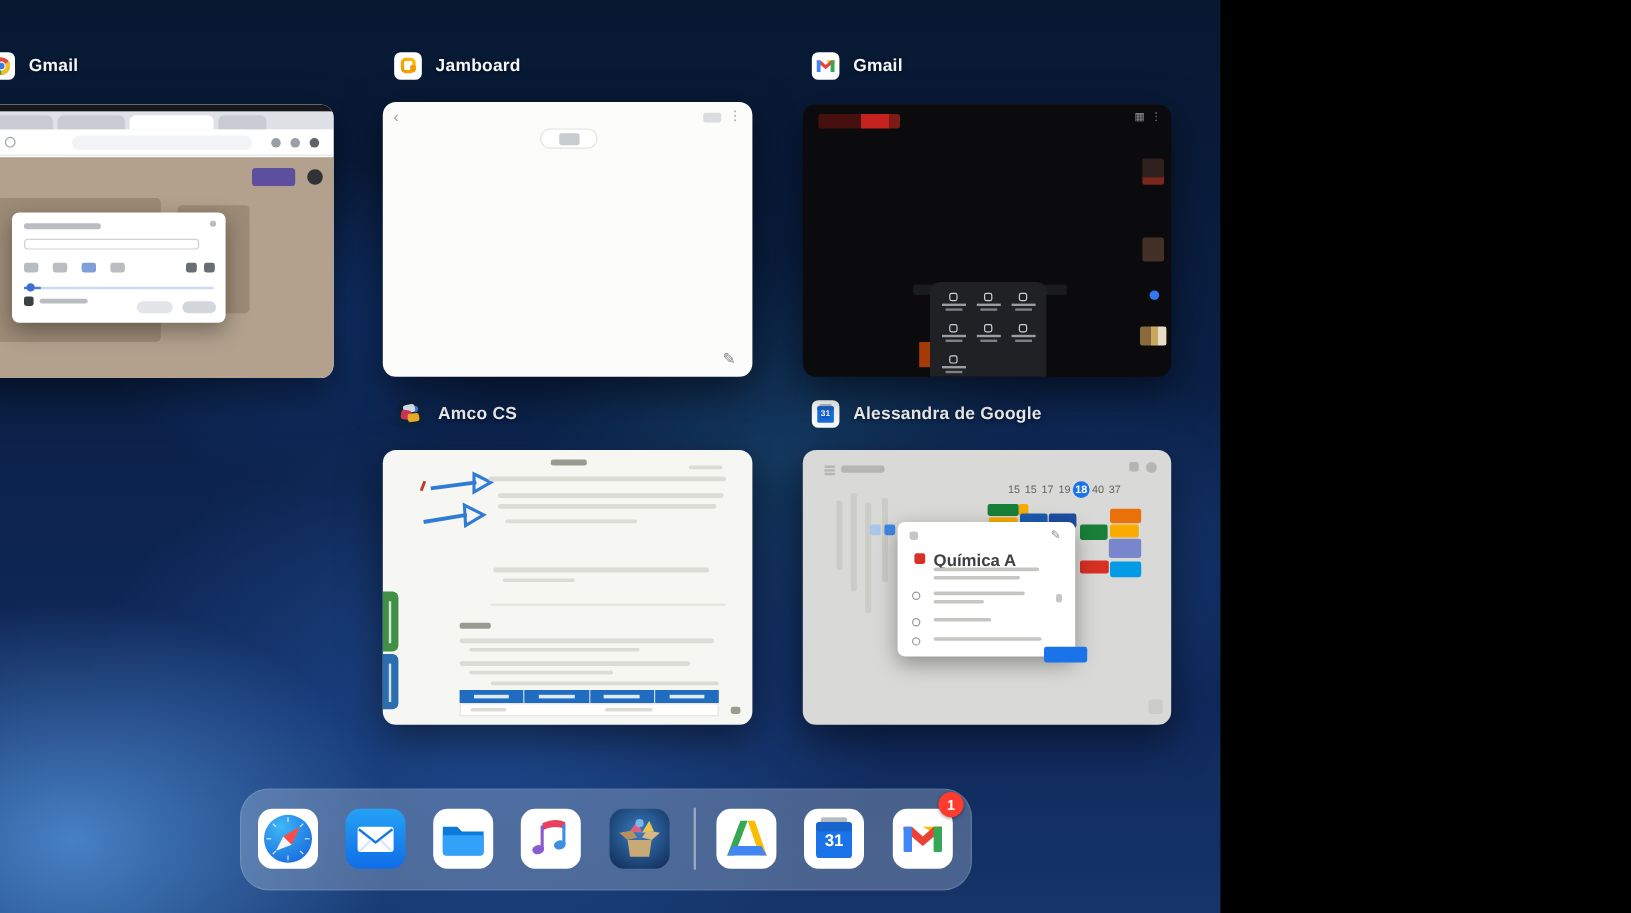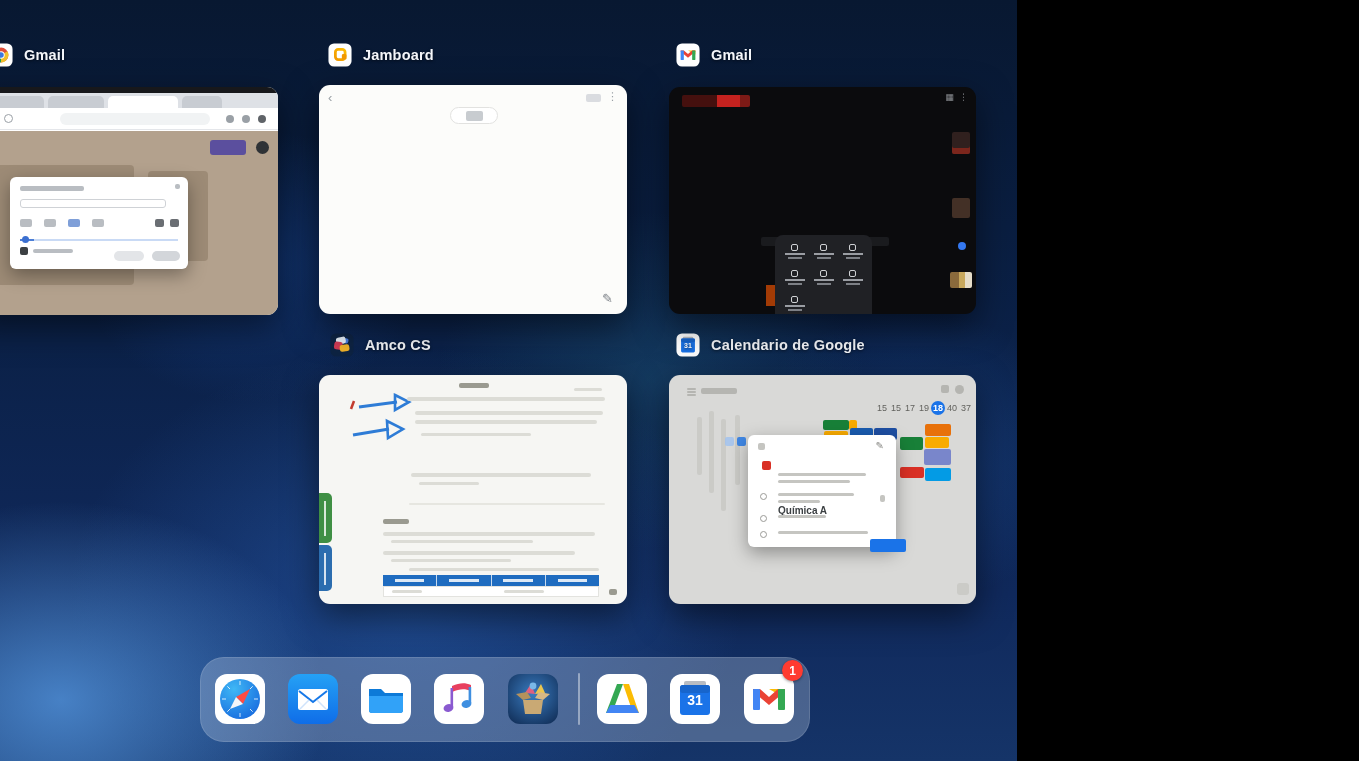--- a/index.html
+++ b/index.html
@@ -85,29 +85,29 @@
   .am-table-r { position:absolute; left:64px; top:211px; width:216px; height:11px; background:#fff; border:1px solid #e3e3df; }
   .am-tab { position:absolute; left:0; width:13px; border-radius:0 5px 5px 0; }
   .am-tab.green { top:118px; height:50px; background:#3f8f44; }
   .am-tab.blue  { top:170px; height:46px; background:#2b6daf; }
   .am-tab span { position:absolute; left:5px; top:8px; width:2px; height:70%; background:rgba(255,255,255,.8); }
 
   
   .gc { background:#d9d9d7; }
   .gc-bar { position:absolute; background:#b5b5b1; border-radius:2px; }
   .gc-smudge { position:absolute; background:#c7c7c3; opacity:.8; border-radius:2px; }
-  .cal-dates { position:absolute; left:132px; top:26px; width:172px; display:flex; justify-content:flex-end; align-items:center; }
+  .cal-dates { position:absolute; left:132px; top:26px; width:172px; display:flex; justify-content:center; align-items:center; }
   .cal-date { font-size:9px; color:#62625e; width:14px; height:14px; line-height:14px; text-align:center; }
   .cal-date.sel { background:#1a73e8; color:#fff; border-radius:50%; font-weight:bold; }
   .cal-event { position:absolute; border-radius:2px; }
   .gc-popup { position:absolute; left:79px; top:60px; width:148px; height:112px; background:#fff; border-radius:6px;
               box-shadow:0 6px 18px rgba(0,0,0,.35); }
   .gp-bar { position:absolute; background:#c5c5c1; border-radius:2px; }
   .gp-red { position:absolute; left:14px; top:26px; width:9px; height:9px; background:#d93025; border-radius:2px; }
-  .gp-title { position:absolute; left:30px; top:24px; font-size:10px; font-weight:bold; color:#3c4043;margin-top:46px; }
+  .gp-title { position:absolute; left:30px; top:24px; font-size:14px; font-weight:bold; color:#3c4043; }
   .gp-circ { position:absolute; width:7px; height:7px; border:1px solid #9a9a96; border-radius:50%; }
   .gp-blue { position:absolute; left:122px; top:104px; width:36px; height:13px; background:#1a73e8; border-radius:2px; }
   .gp-pen { position:absolute; right:12px; top:5px; color:#8a8a86; font-size:10px; }
 
   
   .dock { position:absolute; left:200px; top:657px; width:610px; height:85px; border-radius:24px;
           background:rgba(178,196,222,.34); box-shadow:inset 0 0 0 1px rgba(255,255,255,.12); }
   .dock-ic { position:absolute; top:16px; width:52px; height:52px; }
   .dock-div { position:absolute; left:378px; top:16px; width:2px; height:52px; background:rgba(255,255,255,.42); border-radius:1px; }
   .cal-day { position:absolute; left:0; right:0; text-align:center; color:#fff; font-weight:bold; }
@@ -297,21 +297,21 @@
         </span>
       <span>Amco CS</span>
     </div>
     <div class="app-label" style="left:676px; top:333px;">
       <span class="ic24">
         <svg width="24" height="24">
             <use href="#sym-gcal"></use>
           </svg>
         <span class="cal-day small">31</span>
       </span>
-      <span>Calendario de Google</span>
+      <span>Alessandra de Google</span>
     </div>
 
     <div class="card" style="left:-30px; top:87px; width:308px; height:228px;">
       <div class="chrome-topblack"></div>
       <div class="chrome-tabs">
         <div class="c-tab" style="left:18px; width:56px;"></div>
         <div class="c-tab" style="left:78px; width:56px;"></div>
         <div class="c-tab active" style="left:138px; width:70px;"></div>
         <div class="c-tab" style="left:212px; width:40px;"></div>
       </div>

